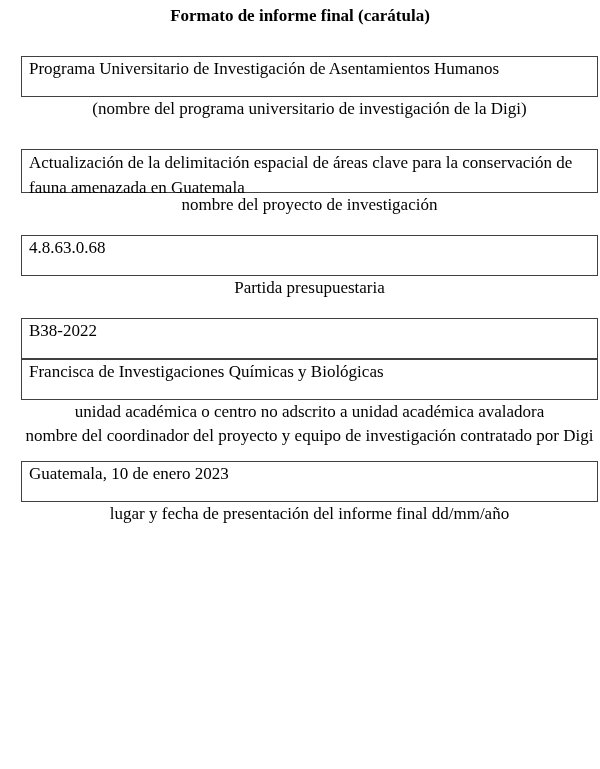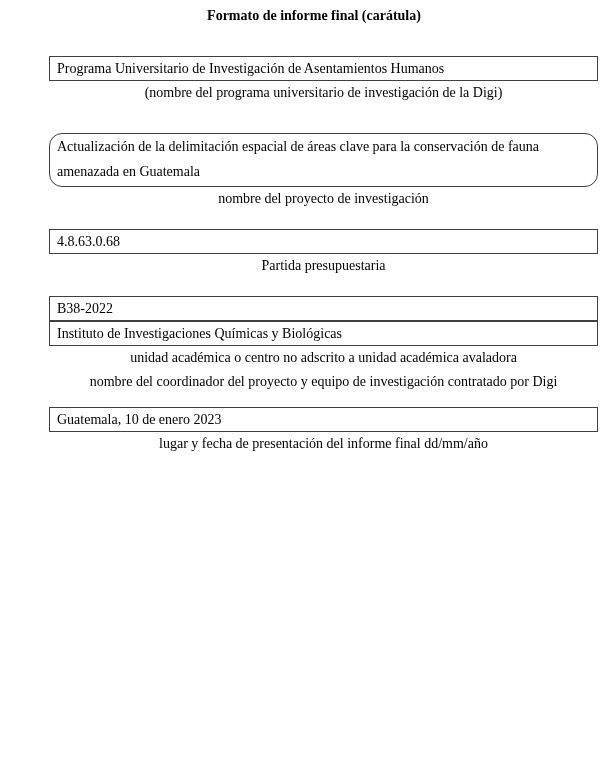--- a/index.html
+++ b/index.html
@@ -9,39 +9,38 @@
   }
   * { margin: 0; padding: 0; box-sizing: border-box; }
   html, body { background: #fff; }
   .page {
     position: relative;
     width: 600px;
     height: 769px;
     background: var(--bg-color);
     color: var(--text-color);
     font-family: "Liberation Serif", "DejaVu Serif", serif;
-    font-size: 14px;
+    font-size: 17px;
     overflow: hidden;
-    padding-left: 28px;
   }
   .doc-title {
     padding-top: 6px;
     line-height: 20px;
     text-align: center;
     font-weight: bold;
   }
   .field-box {
     margin-left: 21px;
     margin-right: 2px;
     border: 1px solid var(--border-color);
     padding: 0 7px;
     background: var(--bg-color);
   }
-  .field-box.single { height: 25px; line-height: 23px; white-space: nowrap; overflow: hidden; }
-  .field-box.two    { height: 54px; line-height: 25px; border-radius: 13px; }
+  .field-box.single { height: 41px; line-height: 23px; white-space: nowrap; overflow: hidden; }
+  .field-box.two    { height: 44px; line-height: 25px; }
   .field-box.names  { height: 103px; line-height: 25px; padding-top: 3px; }
   .caption {
     margin-left: 21px;
     margin-right: 2px;
     height: 24px;
     line-height: 24px;
     text-align: center;
     white-space: nowrap;
   }
   .mt30 { margin-top: 30px; }
@@ -71,21 +70,21 @@
   <div class="field-box single mt3">
     <span>4.8.63.0.68</span>
   </div>
   <div class="caption">Partida presupuestaria</div>
 
   <div class="field-box single mt3">
     <span>B38-2022</span>
   </div>
 
   <div class="field-box single mt0">
-    <span>Instituto de Investigaciones Químicas y Biológicas</span>
+    <span>Francisca de Investigaciones Químicas y Biológicas</span>
   </div>
   <div class="caption">unidad académica o centro no adscrito a unidad académica avaladora</div>
 
   <div class="caption">nombre del coordinador del proyecto y equipo de investigación contratado por Digi</div>
 
   <div class="field-box single mt29">
     <span>Guatemala, 10 de enero 2023</span>
   </div>
   <div class="caption">lugar y fecha de presentación del informe final dd/mm/año</div>
 

